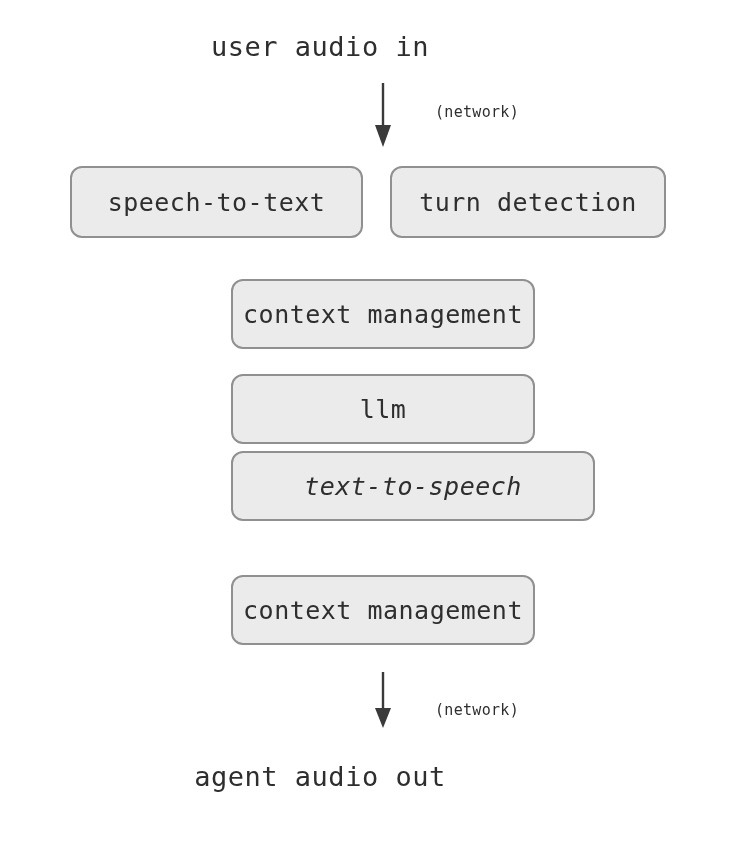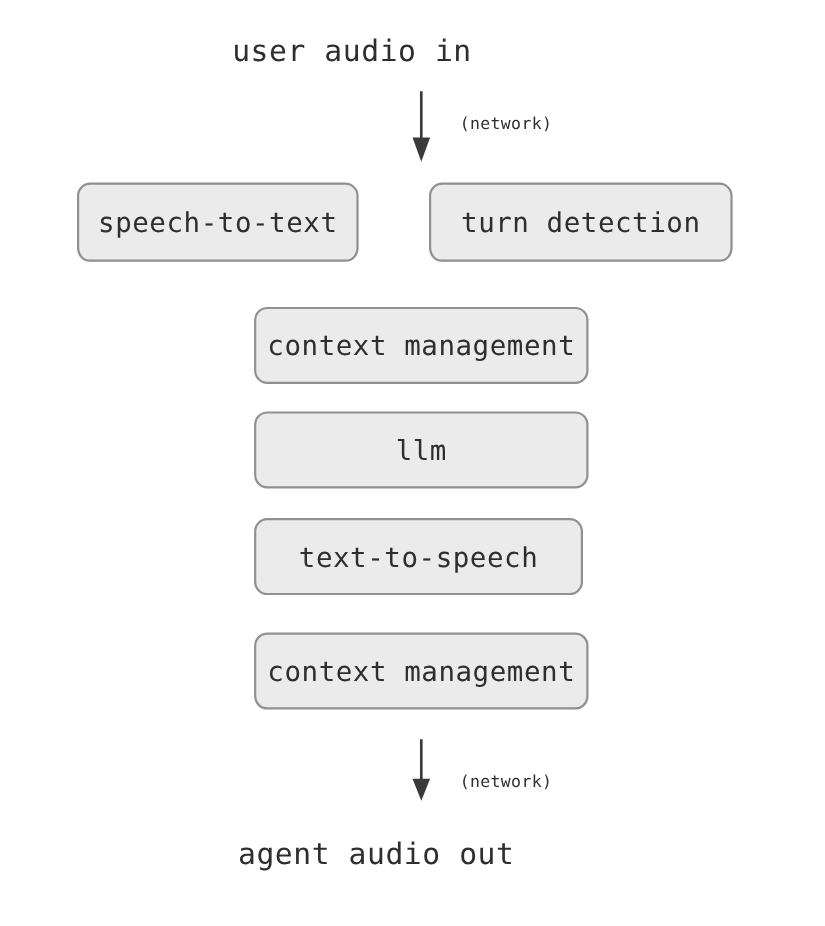--- a/index.html
+++ b/index.html
@@ -20,58 +20,58 @@
     position: absolute;
     left: 0;
     width: 640px;
     text-align: center;
     font-size: 27px;
     letter-spacing: 0.5px;
     color: var(--text, #2e2e2e);
     white-space: pre;
   }
   .label-top { top: 31px; }
-  .label-bottom { top: 761px; padding-left: 22px; }
+  .label-bottom { top: 761px; }
 
   .arrow {
     position: absolute;
     left: 371px;
     width: 24px;
   }
   .arrow-top { top: 81px; height: 68px; }
   .arrow-bottom { top: 670px; height: 60px; }
 
   .network-label {
     position: absolute;
-    left: 418px;
+    left: 435px;
     font-size: 15px;
     letter-spacing: 0.3px;
     color: var(--text, #2e2e2e);
   }
   .network-top { top: 103px; }
   .network-bottom { top: 701px; }
 
   .node {
     position: absolute;
     box-sizing: border-box;
     background: var(--node-fill, #ebebeb);
     border: 2px solid var(--node-border, #909090);
     border-radius: 12px;
     display: flex;
     align-items: center;
     justify-content: center;
     font-size: 25px;
     letter-spacing: 0.5px;
     white-space: pre;
   }
-  .node-stt  { left: 70px;  top: 166px; width: 256px; height: 72px; }
+  .node-stt  { left: 70px;  top: 166px; width: 293px; height: 72px; }
   .node-turn { left: 390px; top: 166px; width: 276px; height: 72px; }
   .node-ctx1 { left: 231px; top: 279px; width: 304px; height: 70px; }
   .node-llm  { left: 231px; top: 374px; width: 304px; height: 70px; }
-  .node-tts  { left: 231px; top: 471px; width: 299px; height: 70px; }
+  .node-tts  { left: 231px; top: 451px; width: 364px; height: 70px; font-style: italic; }
   .node-ctx2 { left: 231px; top: 575px; width: 304px; height: 70px; }
 </style>
 </head>
 <body>
 
 <div id="canvas">
 
   <div class="endpoint-label label-top">user audio in</div>
 
   <svg class="arrow arrow-top" viewBox="0 0 24 68">

